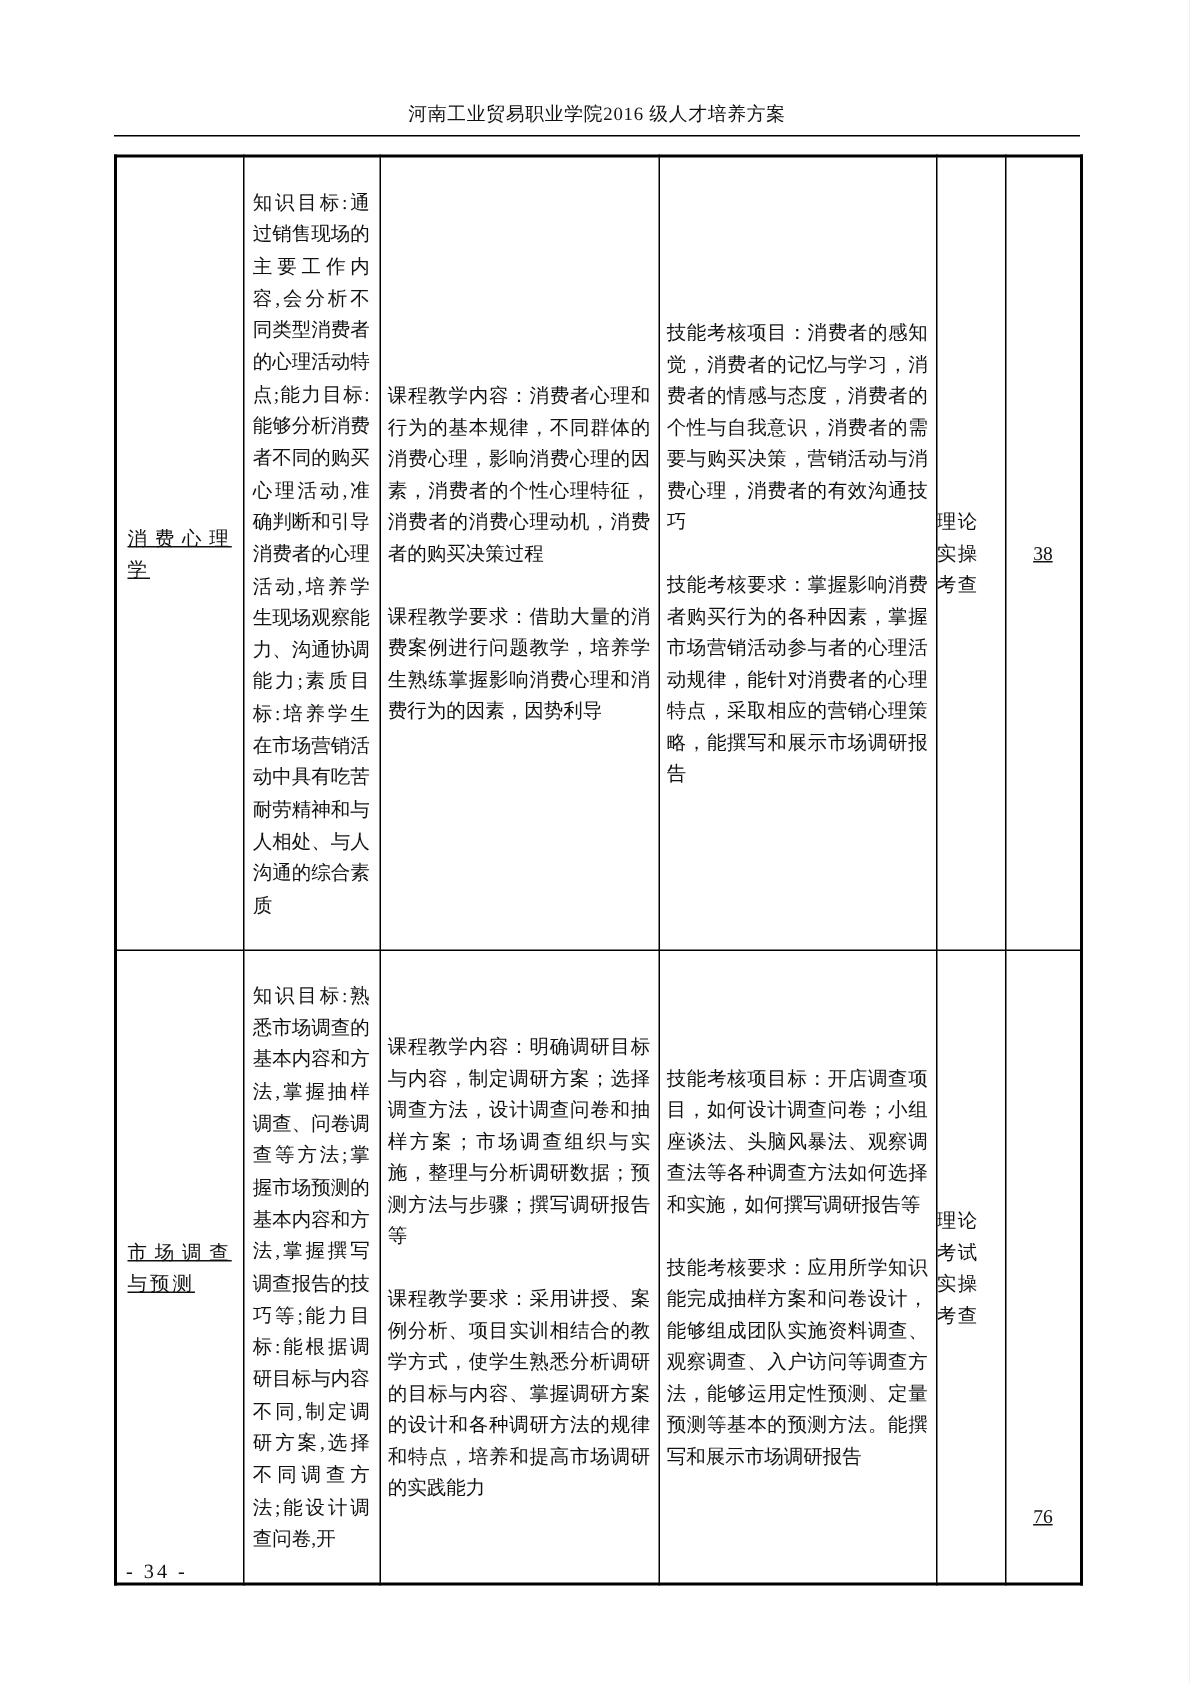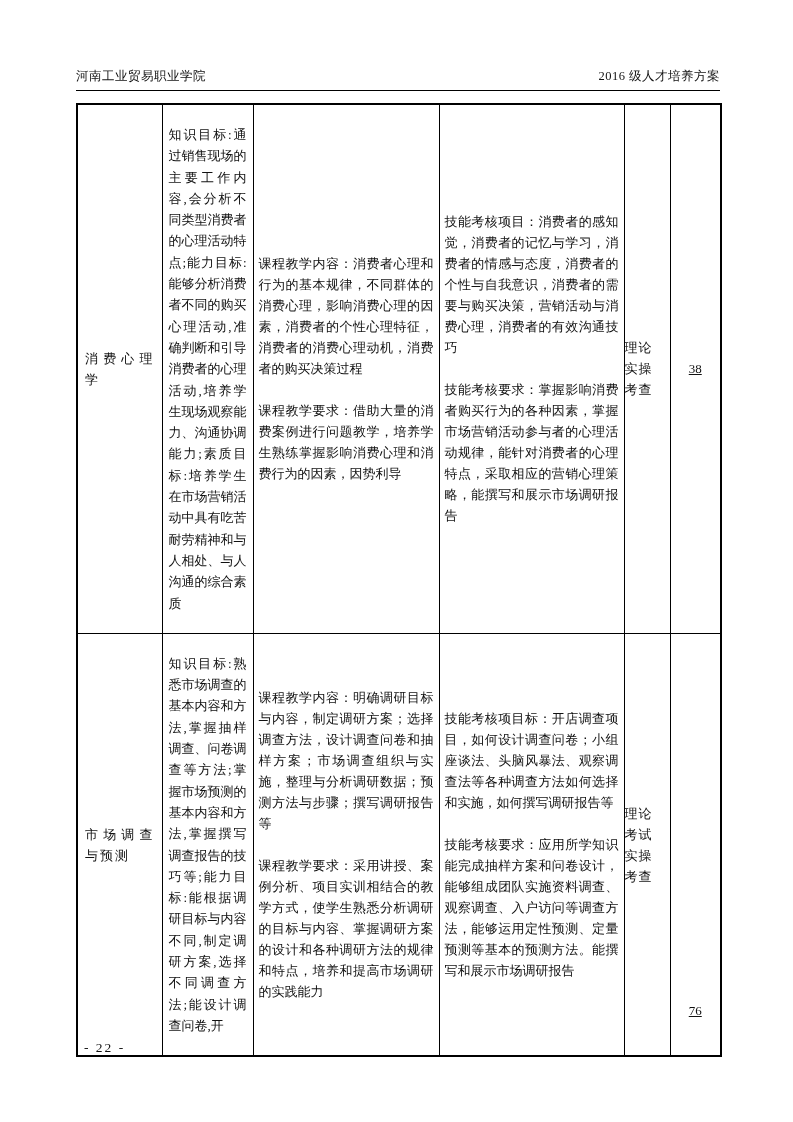--- a/index.html
+++ b/index.html
@@ -15,21 +15,21 @@
     overflow: hidden;
   }
 
   
   .running-header {
     position: absolute;
     left: 76px;
     top: 68px;
     width: 644px;
     display: flex;
-    justify-content: space-between;
+    justify-content: center;
     align-items: flex-end;
     padding-bottom: 5px;
     border-bottom: 1.5px solid #000;
     font-size: 12.5px;
     letter-spacing: 0.5px;
   }
 
   
   table.course-table {
     position: absolute;
@@ -55,20 +55,21 @@
     height: 47px;
     white-space: pre-line;
   }
 
   
   td.cell-name {
     text-align: justify;
     text-align-last: left;
     padding: 4px 7px;
     letter-spacing: 2px;
+    text-decoration: underline;
   }
   td.cell-name .name-inner { display: block; text-align: justify; }
   td.cell-objectives {
     vertical-align: top;
     text-align: justify;
     padding: 19px 6px;
     line-height: 21.3px;
   }
   td.cell-content, td.cell-assessment {
     padding: 6px 5px;
@@ -153,15 +154,15 @@
       </td>
       <td class="cell-method">理论
 考试
 实操
 考查</td>
       <td class="cell-hours bottom-anchored">76</td>
     </tr>
   </tbody>
     </table>
 
-  <div class="page-number">- 22 -</div>
+  <div class="page-number">- 34 -</div>
 
 </div>
 
 </body></html>

